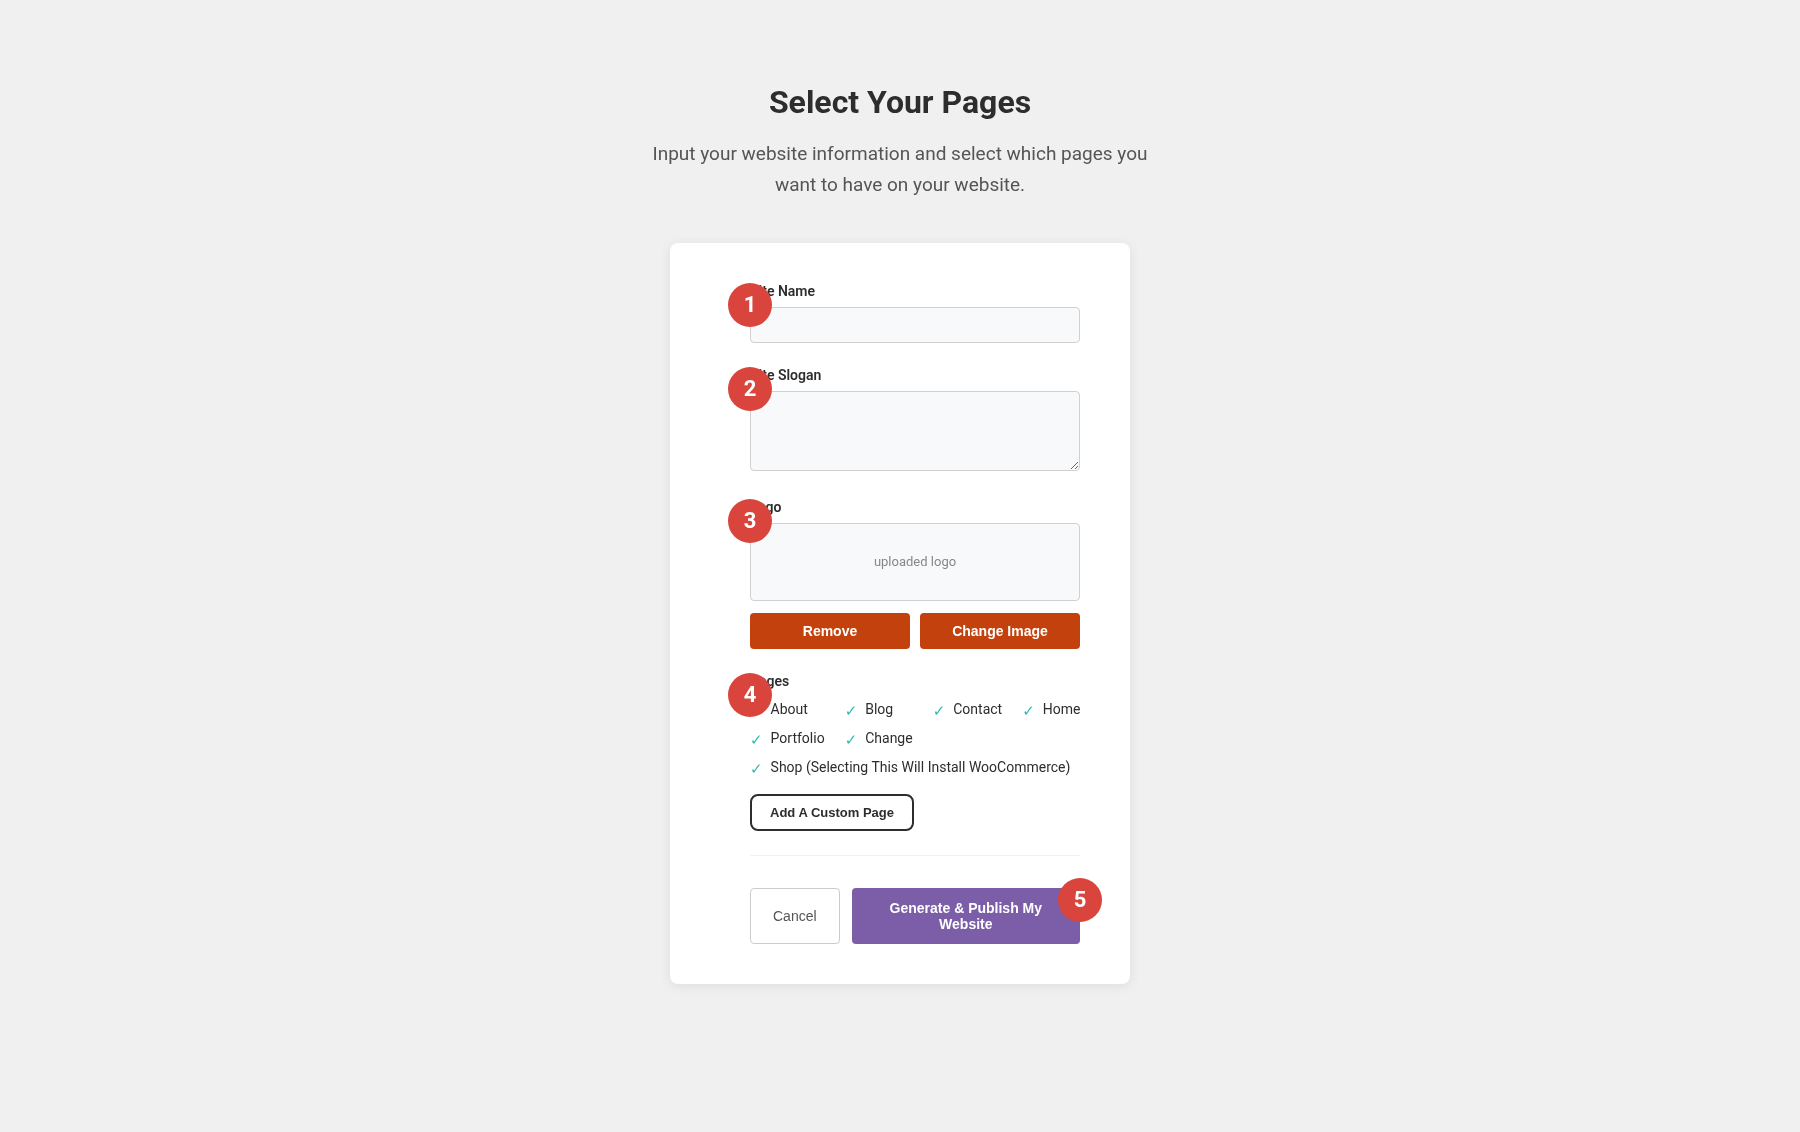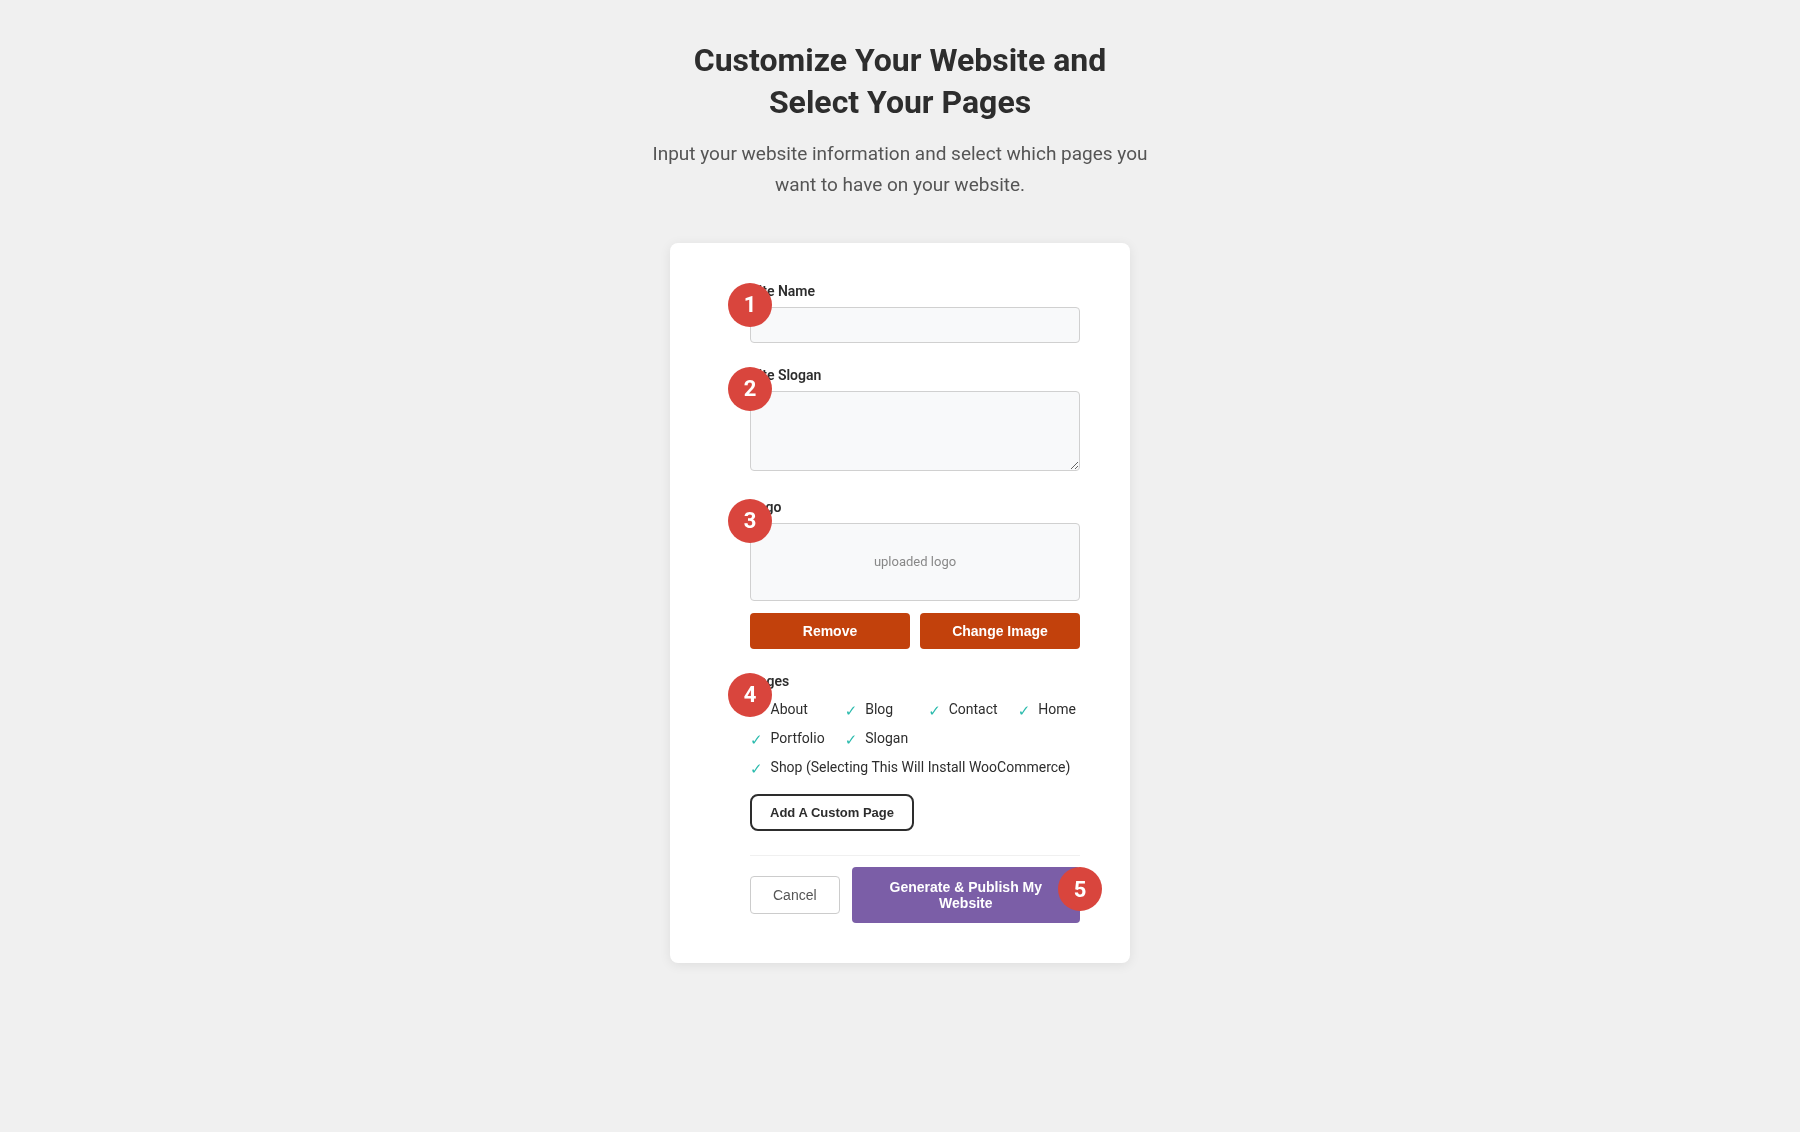--- a/index.html
+++ b/index.html
@@ -179,23 +179,22 @@
       border-radius: 8px;
       font-size: 13px;
       font-weight: 600;
       cursor: pointer;
       margin-top: 4px;
     }
 
     .form-footer {
       display: flex;
       justify-content: flex-end;
-      align-items: center;
       gap: 12px;
-      padding-top: 11px;
+      padding-top: 32px;
       border-top: 1px solid #f0f0f0;
       position: relative;
     }
 
     .btn-cancel {
       padding: 10px 22px;
       background: transparent;
       color: #555;
       border: 1px solid #ccc;
       border-radius: 4px;
@@ -231,21 +230,21 @@
       align-items: center;
       justify-content: center;
       z-index: 10;
     }
   </style>
 </head>
 <body>
 
 <div class="page-header">
   <h1 class="page-title">
-    <span>Customize Your Website and</span><br>
+    <br>
     <span>Select Your Pages</span>
   </h1>
   <p class="page-subtitle">Input your website information and select which pages you want to have on your website.</p>
 </div>
 
 <div class="form-card">
 
   <div class="form-section">
     <div class="step-badge">1</div>
     <label class="form-label">Site Name</label>
@@ -292,21 +291,21 @@
         <span class="checkmark">✓</span>
         <span>Home</span>
       </div>
 
       <div class="page-item">
         <span class="checkmark">✓</span>
         <span>Portfolio</span>
       </div>
       <div class="page-item">
         <span class="checkmark">✓</span>
-        <span>Slogan</span>
+        <span>Change</span>
       </div>
 
       <div class="page-item page-item-wide">
         <span class="checkmark">✓</span>
         <span>Shop (Selecting This Will Install WooCommerce)</span>
       </div>
 
     </div>
 
     <button class="btn-add-page">Add A Custom Page</button>

